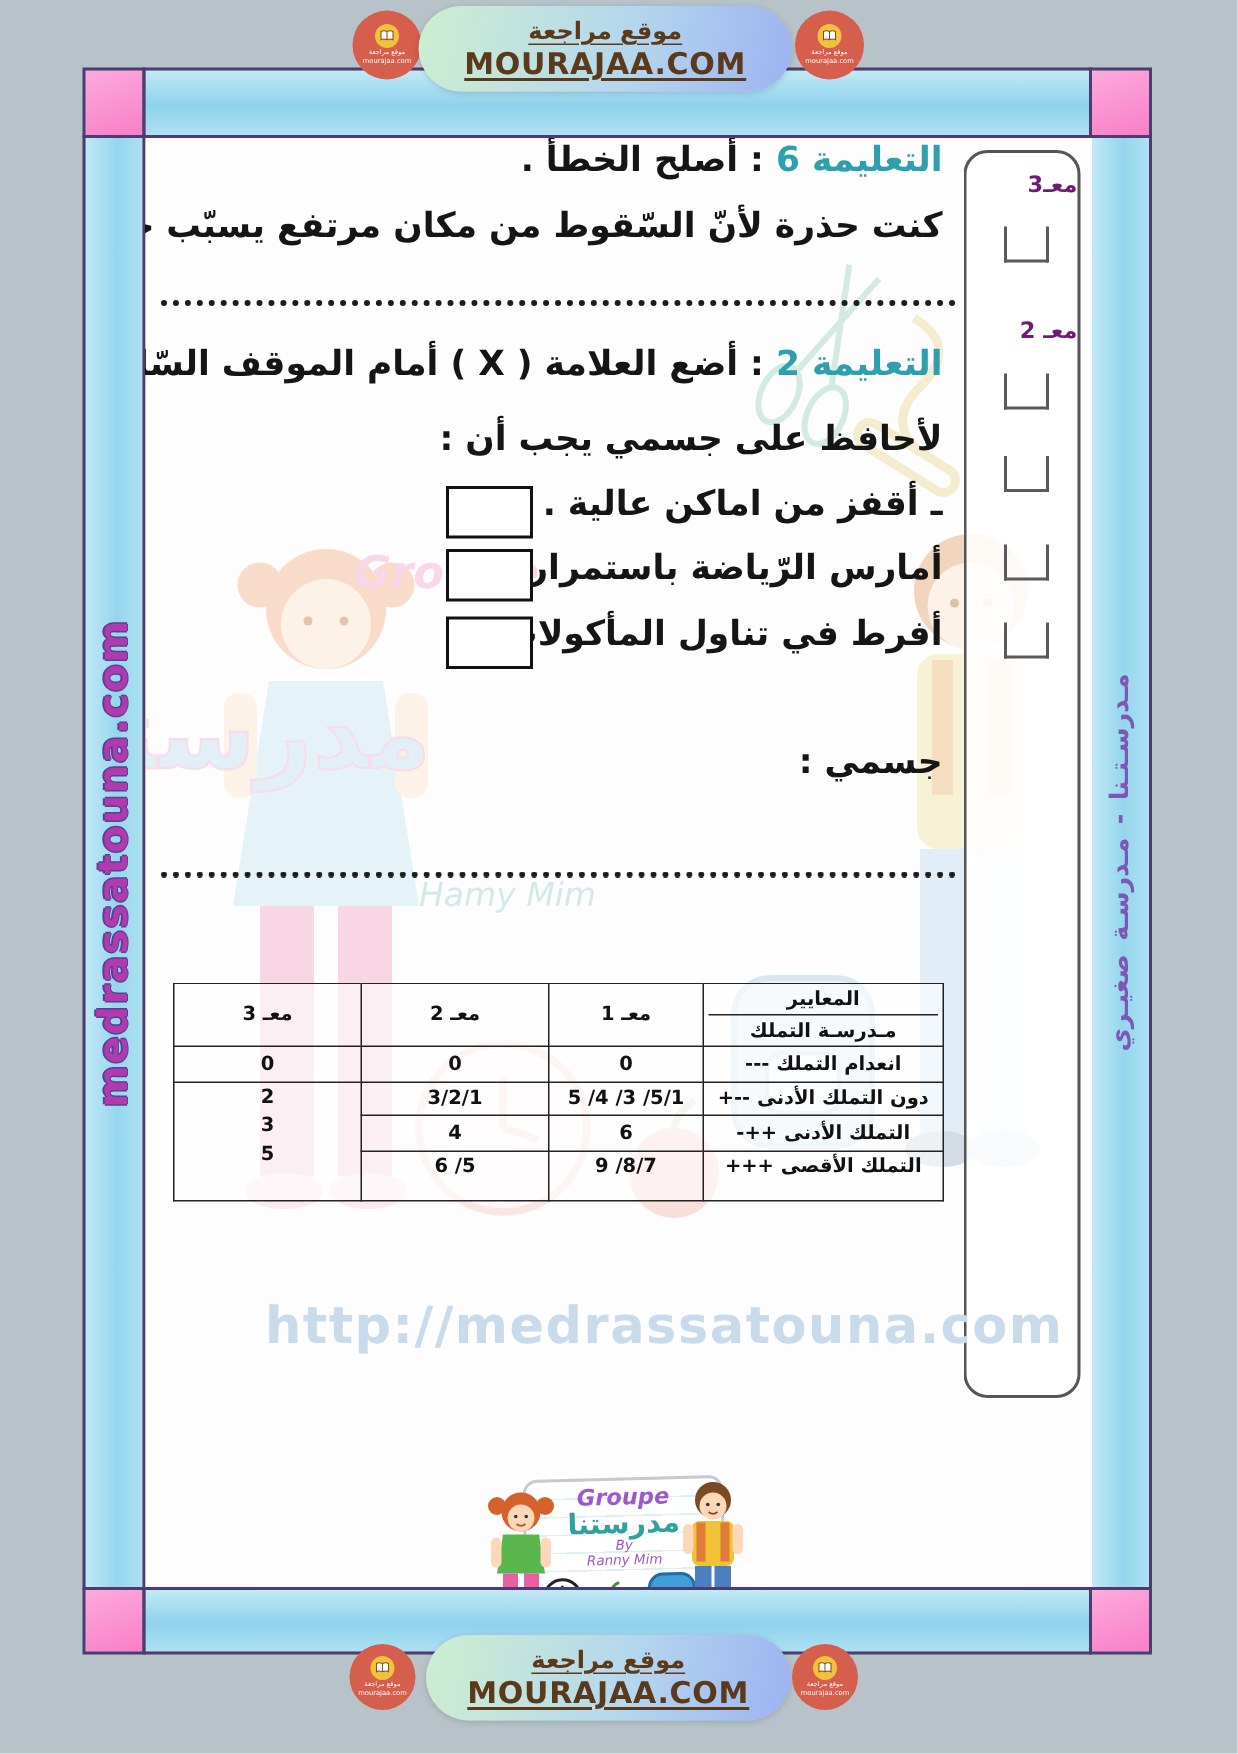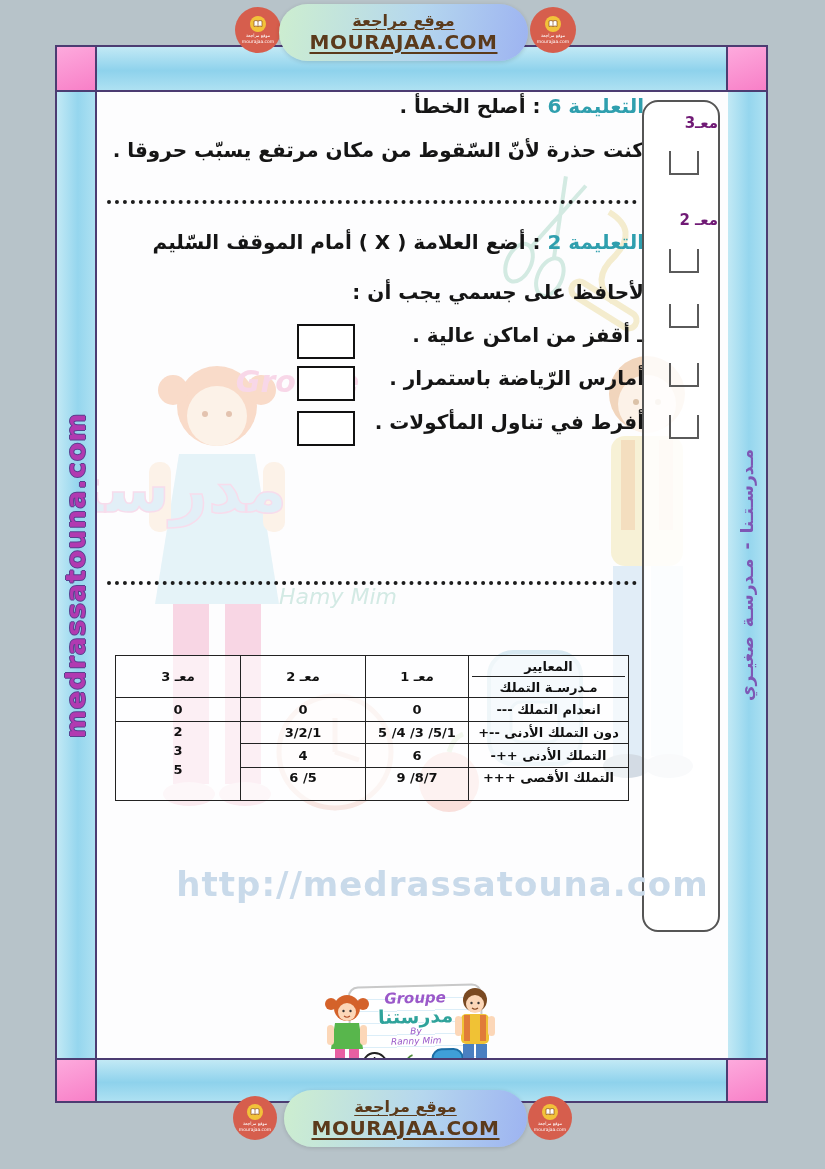--- a/index.html
+++ b/index.html
@@ -52,21 +52,21 @@
     transform:rotate(-90deg);white-space:nowrap;
     font-size:17px;font-weight:bold;color:#7e57b5;word-spacing:3px;
   }
 
   
   .content{
     position:absolute;left:42px;top:47px;width:631px;height:966px;
     background:#fdfdfe;direction:rtl;overflow:hidden;
   }
   .doodles{position:absolute;left:0;top:0;z-index:0;}
-  .tline{position:absolute;right:84px;left:8px;text-align:right;font-size:20px;font-weight:bold;color:#151515;z-index:2;white-space:nowrap;}
+  .tline{position:absolute;right:100px;left:8px;text-align:right;font-size:23px;font-weight:bold;color:#151515;z-index:2;white-space:nowrap;}
   .tteal{color:#2f9fae;}
   .dotline{position:absolute;left:10px;width:530px;border-top:4px dotted #1c1c1c;z-index:2;}
   .xbox{position:absolute;left:200px;width:54px;height:31px;border:2px solid #111;background:#ffffff;z-index:2;}
 
   
   .score-panel{
     position:absolute;left:545px;top:8px;width:78px;height:832px;
     border:2px solid #555;border-radius:16px;background:rgba(255,255,255,.85);z-index:3;
     box-sizing:border-box;
   }
@@ -224,20 +224,21 @@
       <div class="tline" style="top:138px;"><span class="tteal">التعليمة 2</span> <span>: أضع  العلامة ( X ) أمام الموقف السّليم</span></div>
       <div class="tline" style="top:188px;">لأحافظ على جسمي يجب أن :</div>
 
       <div class="tline" style="top:231px;">ـ أقفز من اماكن عالية .</div>
       <div class="xbox" style="top:232px;"></div>
       <div class="tline" style="top:274px;">أمارس الرّياضة باستمرار .</div>
       <div class="xbox" style="top:274px;"></div>
       <div class="tline" style="top:318px;">أفرط في تناول المأكولات .</div>
       <div class="xbox" style="top:319px;"></div>
 
+      <div class="tline" style="top:403px;">جسمي :</div>
       <div class="dotline" style="top:489px;"></div>
 
       <div class="score-panel">
         <div class="score-label" style="top:12px;">معـ3</div>
         <div class="score-box" style="top:49px;"></div>
         <div class="score-label" style="top:109px;">معـ 2</div>
         <div class="score-box" style="top:147px;"></div>
         <div class="score-box" style="top:202px;"></div>
         <div class="score-box" style="top:261px;"></div>
         <div class="score-box" style="top:313px;"></div>

